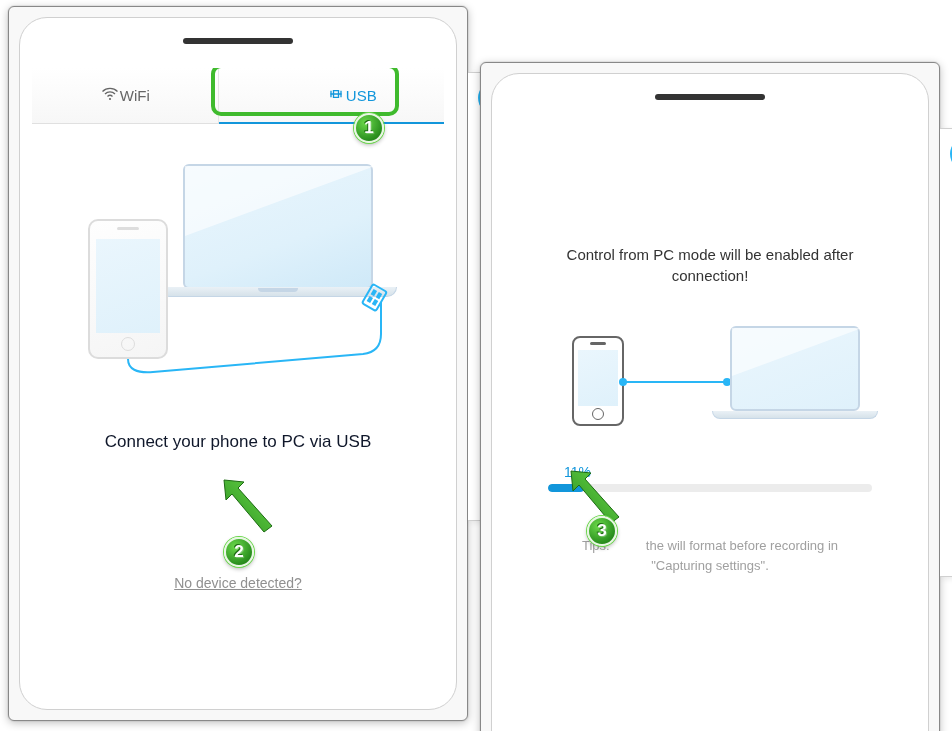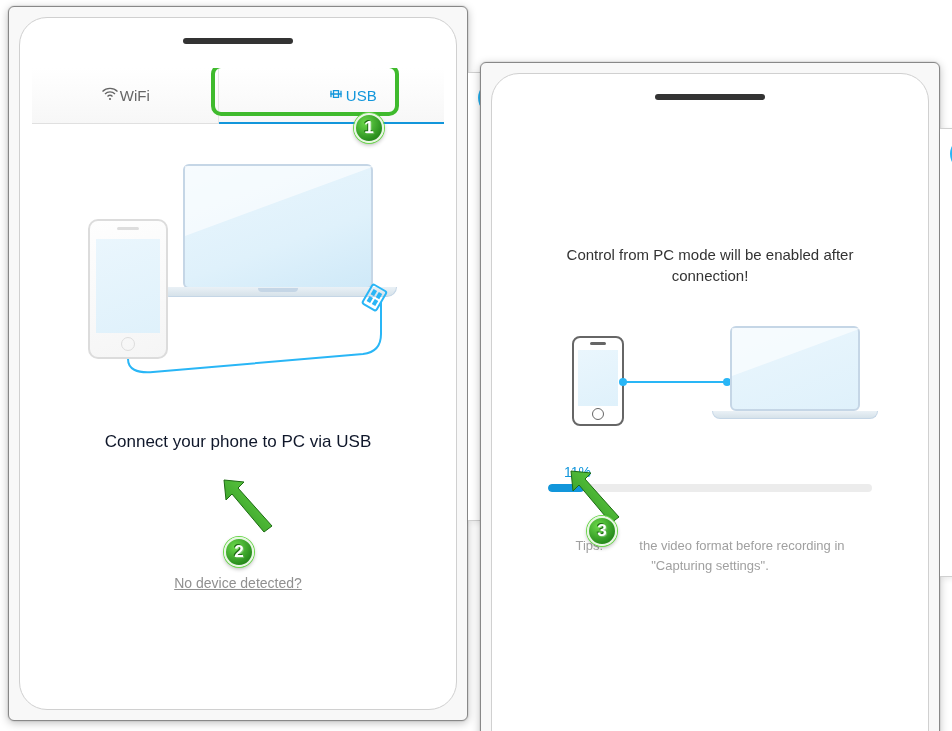--- a/index.html
+++ b/index.html
@@ -431,21 +431,21 @@
       <div class="progress-wrap">
         <div class="progress-label">11%</div>
         <div class="progress-bar">
           <div class="progress-fill" style="width:11%;"></div>
         </div>
       </div>
 
       <div class="tips">
         <span>Tips:</span>
         &nbsp;&nbsp;&nbsp;&nbsp;&nbsp;&nbsp;&nbsp;&nbsp;
-        <span>the video format before recording in "Capturing settings".</span>
+        <span>the will format before recording in "Capturing settings".</span>
       </div>
     </div>
   </div>
 
   <div class="sidebar">
     <div class="avatar">
       
     </div>
     <div class="side-icon"></div>
     <div class="side-icon"></div>

